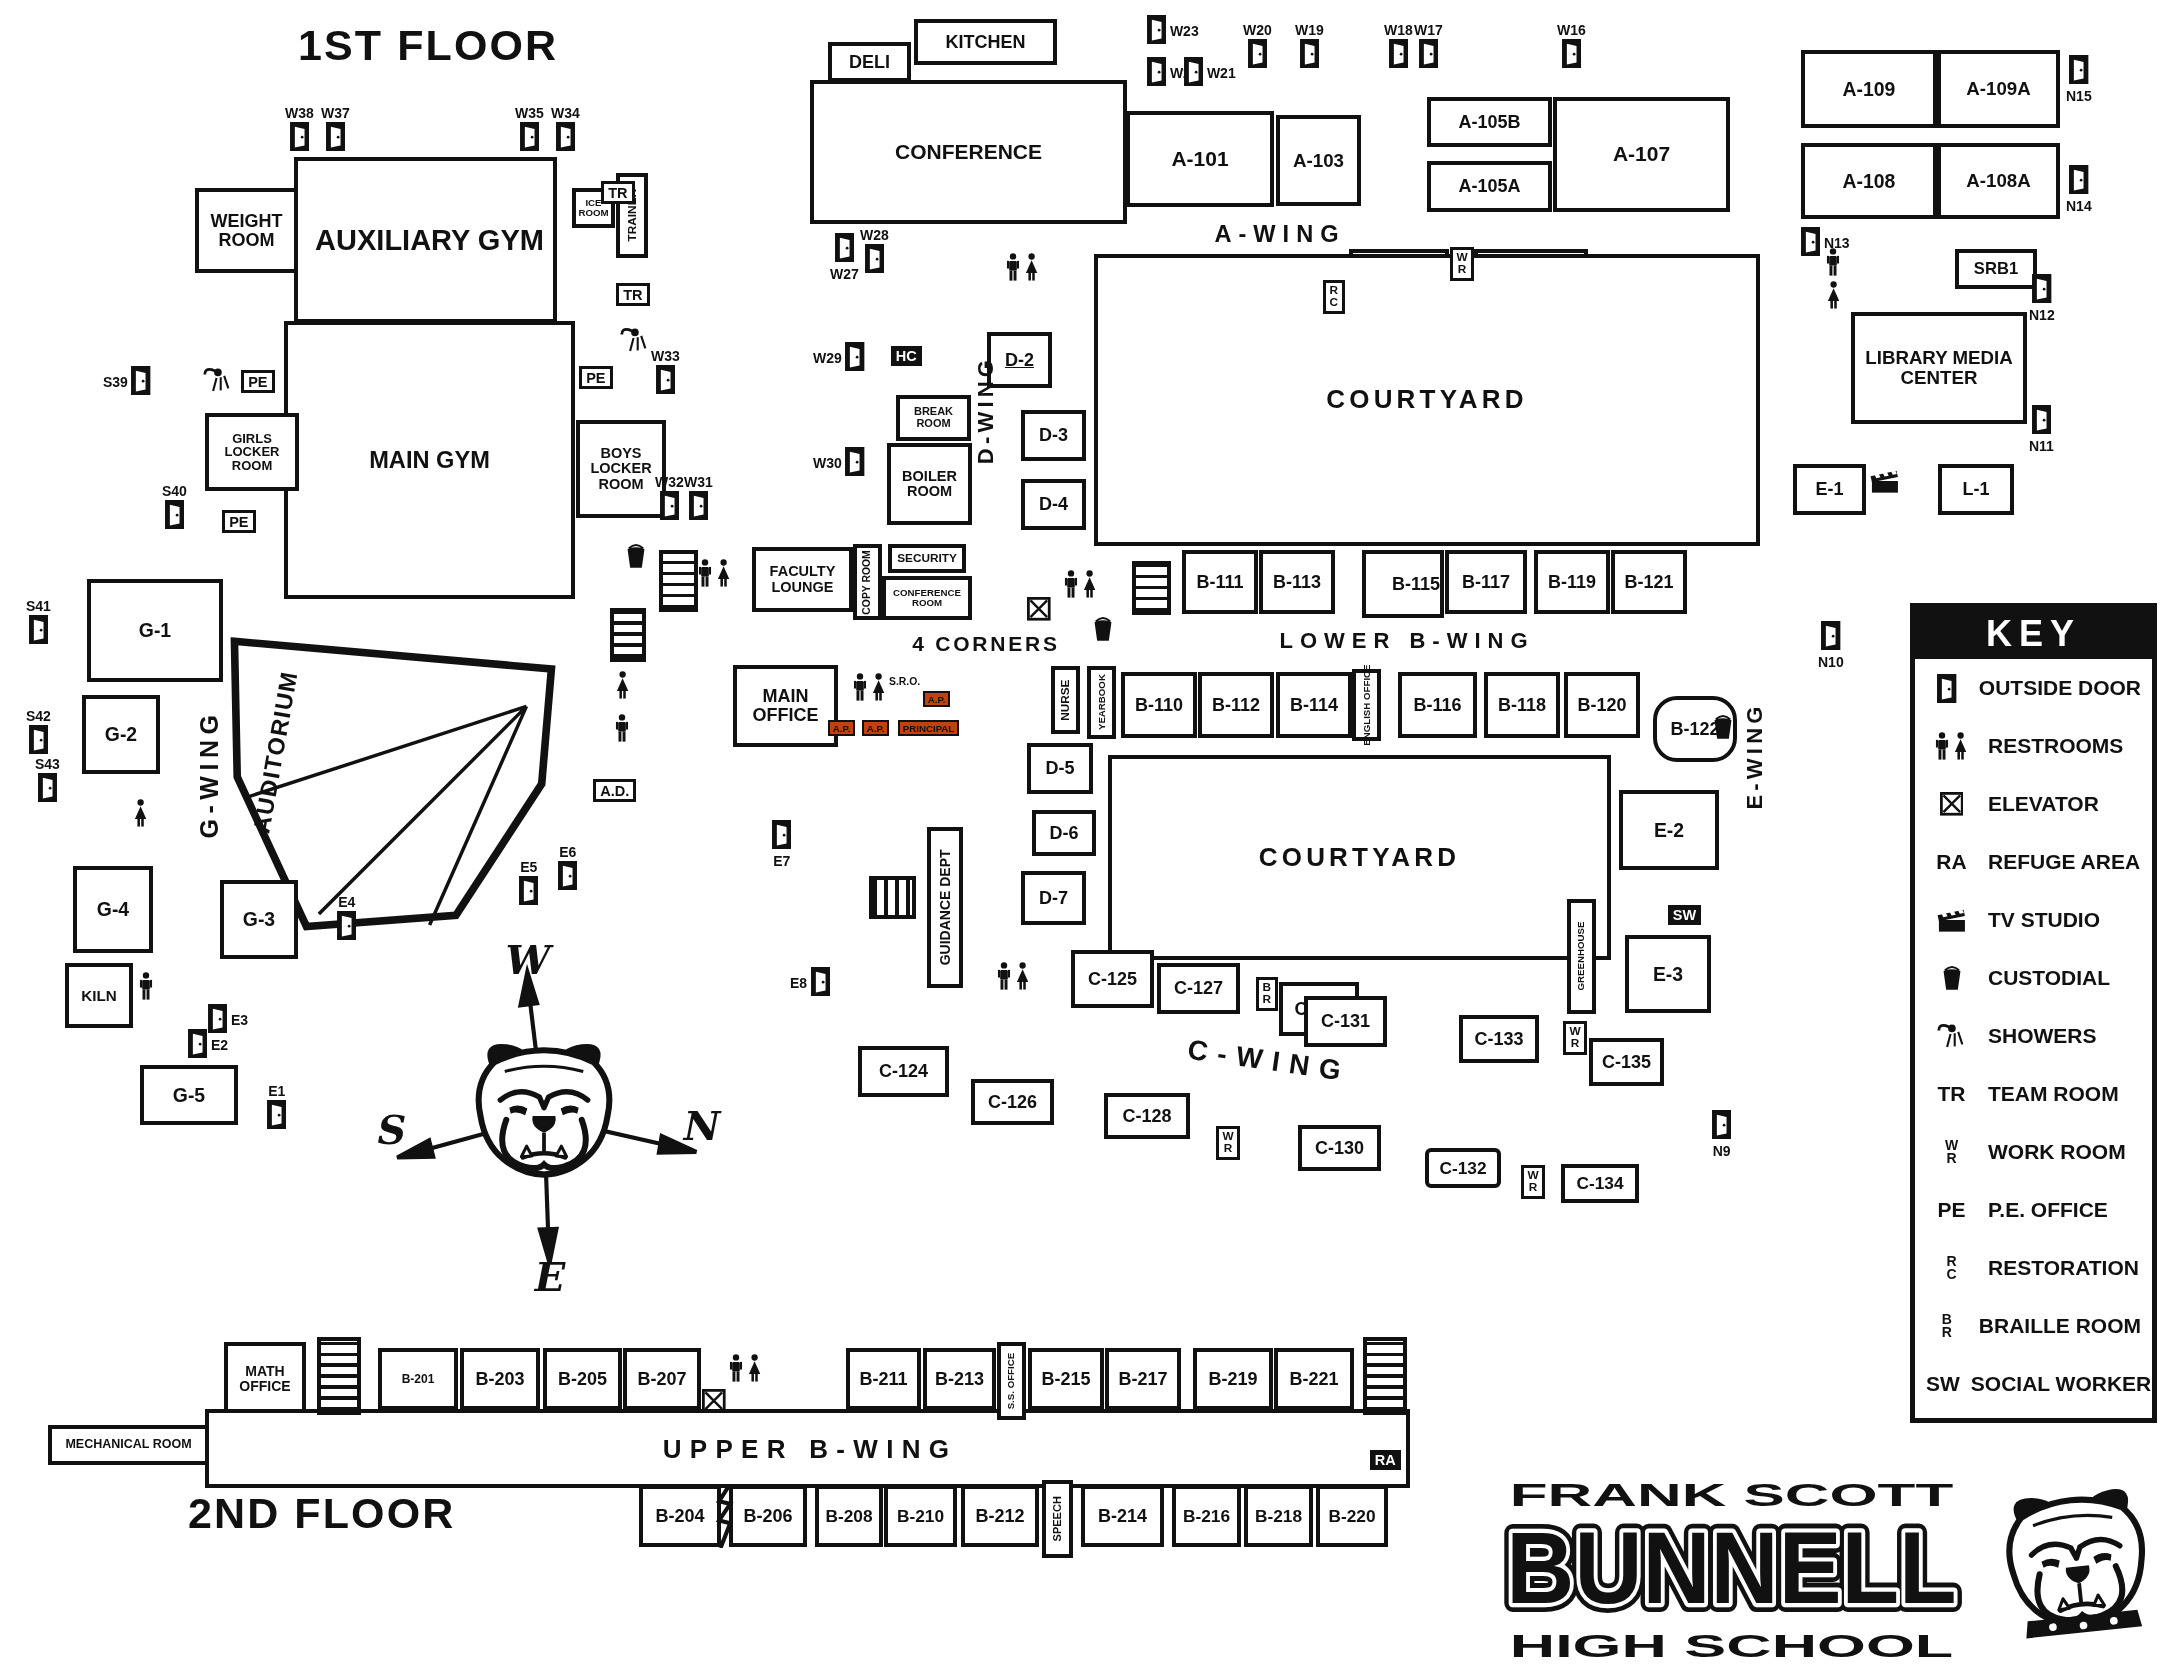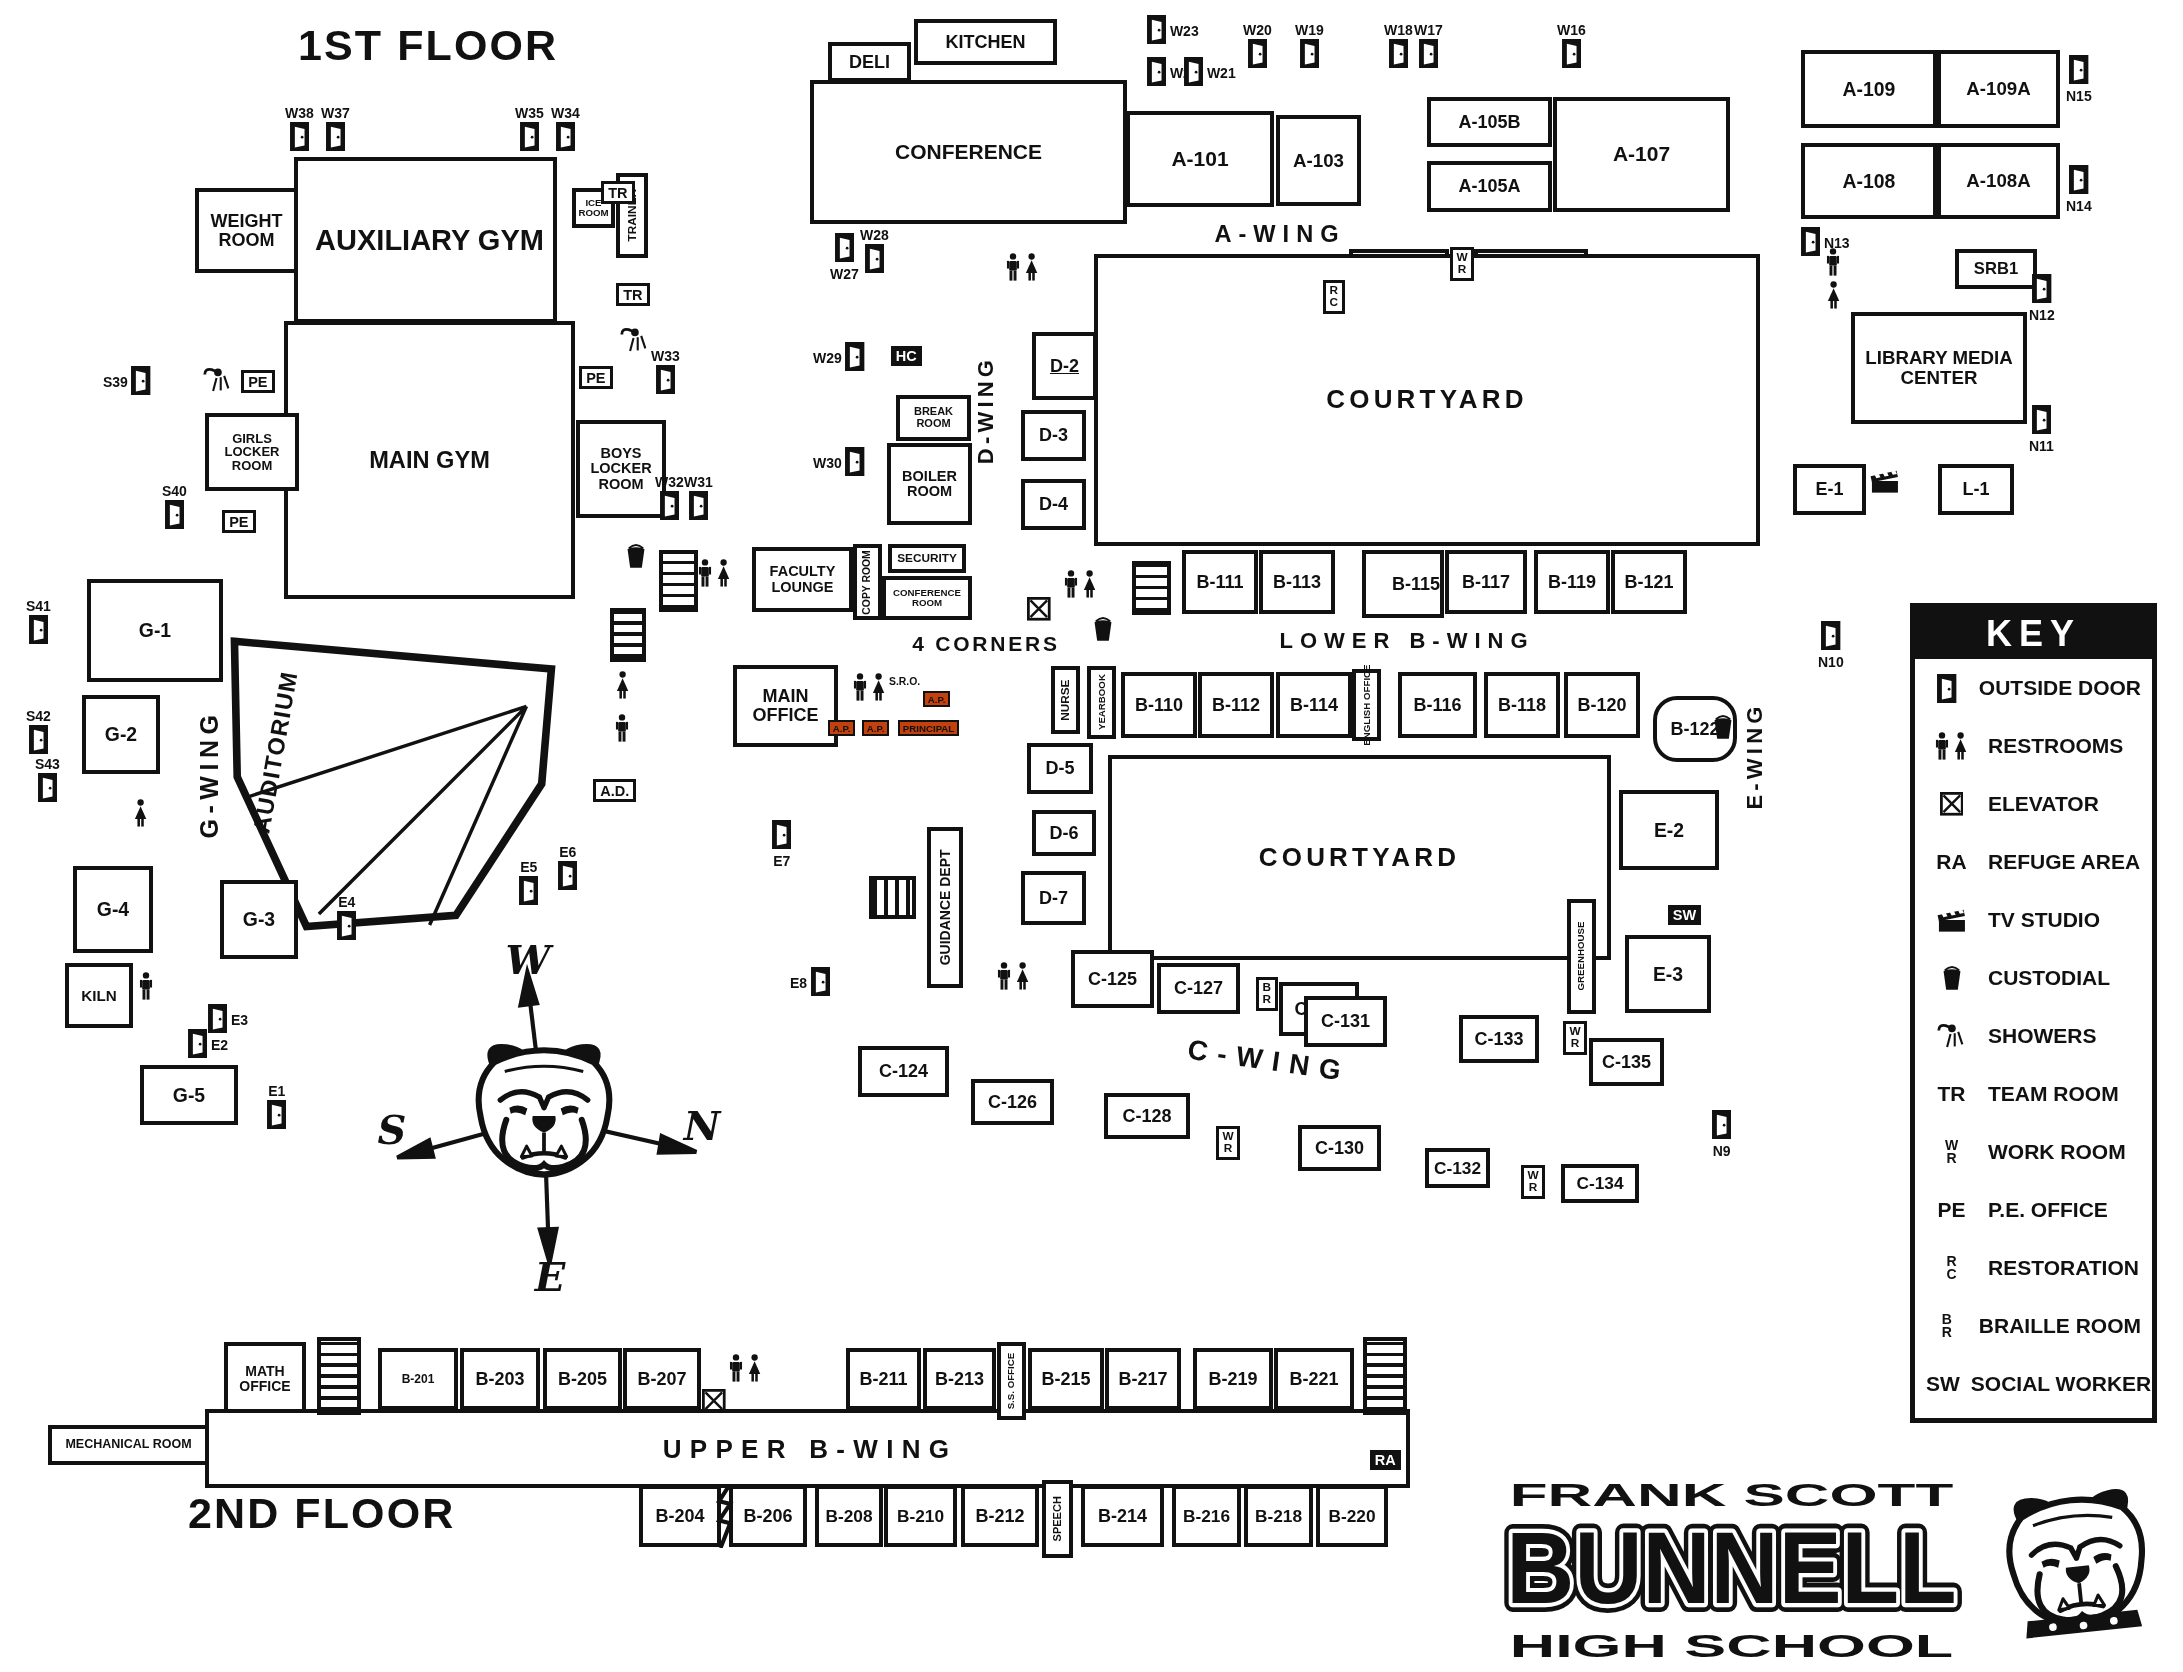--- a/index.html
+++ b/index.html
@@ -295,21 +295,21 @@
     </div>
     <div class="room" style="position: absolute; left: 1955px; top: 249px; width: 82px; height: 40px;">
       <span class="room-label" style="font-size: 16.6px;">SRB1</span>
     </div>
     <div class="room" style="position: absolute; left: 1793px; top: 464px; width: 73px; height: 51px;">
       <span class="room-label" style="font-size: 18px;">E-1</span>
     </div>
     <div class="room" style="position: absolute; left: 1938px; top: 464px; width: 76px; height: 51px;">
       <span class="room-label" style="font-size: 18px;">L-1</span>
     </div>
-    <div class="room" style="position: absolute; left: 1032px; top: 332px; width: 65px; height: 68px; text-decoration: underline;">
+    <div class="room" style="position: absolute; left: 987px; top: 332px; width: 65px; height: 56px; text-decoration: underline;">
       <span class="room-label" style="font-size: 18px;">D-2</span>
     </div>
     <div class="room" style="position: absolute; left: 1021px; top: 410px; width: 65px; height: 51px;">
       <span class="room-label" style="font-size: 18px;">D-3</span>
     </div>
     <div class="room" style="position: absolute; left: 1021px; top: 479px; width: 65px; height: 51px;">
       <span class="room-label" style="font-size: 18px;">D-4</span>
     </div>
     <div class="room" style="position: absolute; left: 896px; top: 395px; width: 75px; height: 46px;">
       <span class="room-label" style="font-size: 11px;">BREAK ROOM</span>
@@ -412,21 +412,21 @@
     </div>
     <div class="room" style="position: absolute; left: 971px; top: 1079px; width: 83px; height: 46px;">
       <span class="room-label" style="font-size: 18px;">C-126</span>
     </div>
     <div class="room" style="position: absolute; left: 1104px; top: 1093px; width: 86px; height: 46px;">
       <span class="room-label" style="font-size: 18px;">C-128</span>
     </div>
     <div class="room" style="position: absolute; left: 1298px; top: 1125px; width: 83px; height: 46px;">
       <span class="room-label" style="font-size: 18px;">C-130</span>
     </div>
-    <div class="room" style="position: absolute; left: 1425px; top: 1148px; width: 65px; height: 40px;">
+    <div class="room" style="position: absolute; left: 1425px; top: 1148px; width: 76px; height: 40px; border-radius: 6px;">
       <span class="room-label" style="font-size: 17.3px;">C-132</span>
     </div>
     <div class="room" style="position: absolute; left: 1561px; top: 1164px; width: 78px; height: 39px;">
       <span class="room-label" style="font-size: 17.3px;">C-134</span>
     </div>
     <div class="room" style="position: absolute; left: 927px; top: 827px; width: 36px; height: 161px;">
       <span class="room-label" style="font-size: 14px; transform: rotate(-90deg); white-space: nowrap;">GUIDANCE DEPT</span>
     </div>
     <div class="room" style="position: absolute; left: 733px; top: 665px; width: 105px; height: 82px;">
       <span class="room-label" style="font-size: 18px;">MAIN OFFICE</span>

